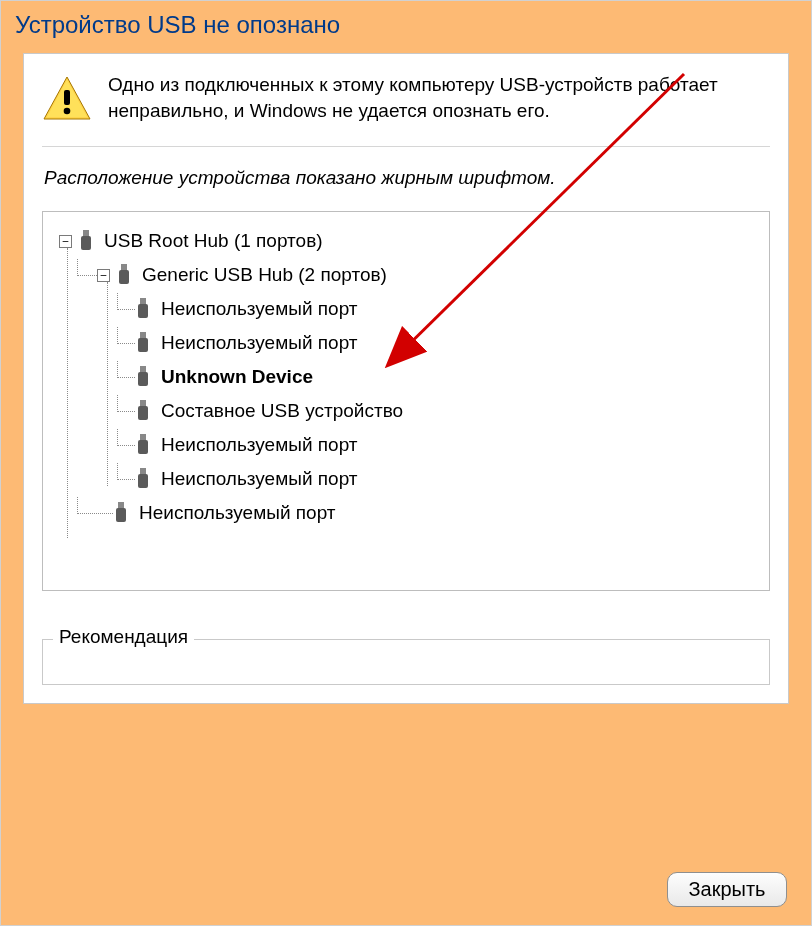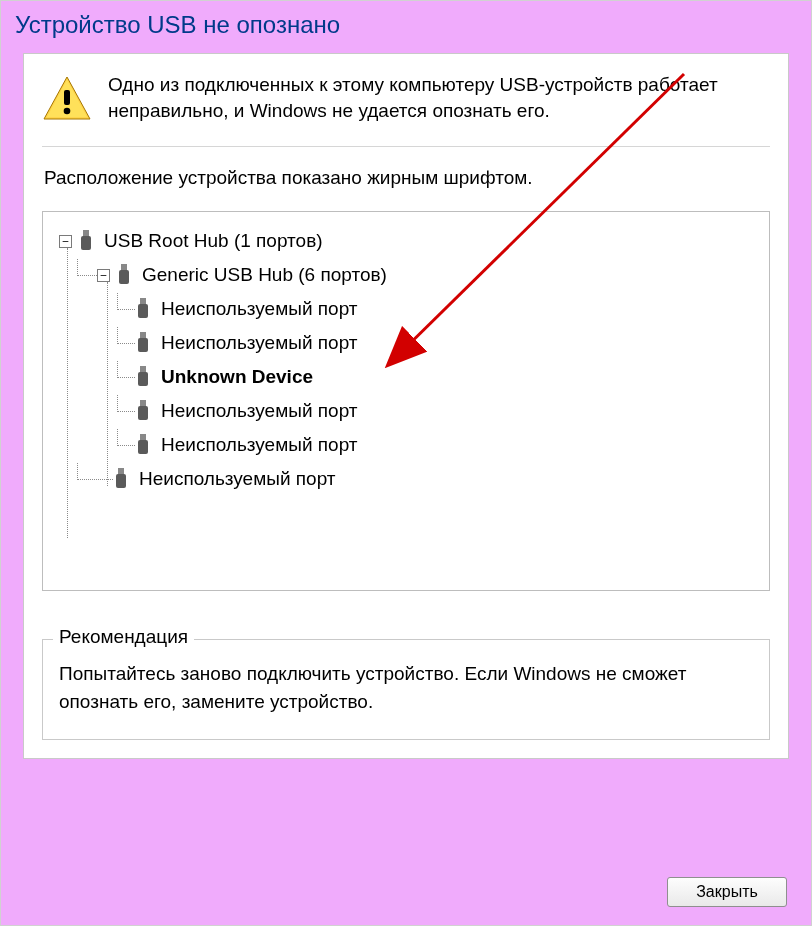--- a/index.html
+++ b/index.html
@@ -10,21 +10,21 @@
     height: 926px;
     font-family: "Segoe UI", Tahoma, Arial, sans-serif;
     font-size: 19px;
     background: #fff;
     color: #000;
     overflow: hidden;
   }
   .dialog {
     width: 812px;
     height: 926px;
-    background: #f0abfc;
+    background: #fdba74;
     border: 1px solid #d1d1d1;
     position: relative;
   }
   .titlebar {
     padding: 10px 14px 14px 14px;
     font-size: 24px;
     color: #003a8a;
   }
   .outer-frame {
     margin: 0 22px 0 22px;
@@ -52,20 +52,21 @@
     line-height: 1.35;
     padding-top: 2px;
   }
   .hr {
     border: none;
     border-top: 1px solid #d6d6d6;
     margin: 22px 0 20px 0;
   }
   .loc-label {
     margin: 16px 0 22px 2px;
+    font-style: italic;
   }
   .tree-box {
     border: 1px solid #bdbdbd;
     background: #fff;
     padding: 12px 6px 14px 6px;
     height: 380px;
     position: relative;
     overflow: hidden;
   }
   .tree {
@@ -126,25 +127,25 @@
   }
   .rec-text { line-height: 1.45; }
   .button-row {
     position: absolute;
     right: 24px;
     bottom: 18px;
   }
   .btn {
     min-width: 120px;
     padding: 5px 20px;
-    font-size: 16px;
+    font-size: 20px;
     color: #000;
     background: linear-gradient(#fdfdfd, #e9e9e9);
     border: 1px solid #8f8f8f;
-    border-radius: 3px;
+    border-radius: 10px;
     cursor: pointer;
   }
   .arrow {
     position: absolute;
     pointer-events: none;
   }
 </style>
 </head>
 <body>
 
@@ -189,21 +190,21 @@
 
         <div class="node" style="padding-left:28px;">
           <span class="conn" style="width:20px;"></span>
           <span class="expander">−</span>
           <span class="usb-icon">
             <svg viewBox="0 0 16 22" width="16" height="22">
               <rect x="5" y="0" width="6" height="6" fill="#888"></rect>
               <rect x="3" y="6" width="10" height="14" rx="2" fill="#5a5a5a"></rect>
             </svg>
           </span>
-          <span class="lbl">Generic USB Hub (6 портов)</span>
+          <span class="lbl">Generic USB Hub (2 портов)</span>
         </div>
 
         <div class="node" style="padding-left:68px;">
           <span class="conn"></span>
           <span class="usb-icon">
             <svg viewBox="0 0 16 22" width="16" height="22">
                 <rect x="5" y="0" width="6" height="6" fill="#888"></rect>
                 <rect x="3" y="6" width="10" height="14" rx="2" fill="#5a5a5a"></rect>
               </svg>
           </span>
@@ -221,20 +222,30 @@
         </div>
         <div class="node" style="padding-left:68px;">
           <span class="conn"></span>
           <span class="usb-icon">
             <svg viewBox="0 0 16 22" width="16" height="22">
                 <rect x="5" y="0" width="6" height="6" fill="#888"></rect>
                 <rect x="3" y="6" width="10" height="14" rx="2" fill="#5a5a5a"></rect>
               </svg>
           </span>
           <span class="lbl bold">Unknown Device</span>
+        </div>
+        <div class="node" style="padding-left:68px;">
+          <span class="conn"></span>
+          <span class="usb-icon">
+            <svg viewBox="0 0 16 22" width="16" height="22">
+                <rect x="5" y="0" width="6" height="6" fill="#888"></rect>
+                <rect x="3" y="6" width="10" height="14" rx="2" fill="#5a5a5a"></rect>
+              </svg>
+          </span>
+          <span class="lbl">Составное USB устройство</span>
         </div>
         <div class="node" style="padding-left:68px;">
           <span class="conn"></span>
           <span class="usb-icon">
             <svg viewBox="0 0 16 22" width="16" height="22">
                 <rect x="5" y="0" width="6" height="6" fill="#888"></rect>
                 <rect x="3" y="6" width="10" height="14" rx="2" fill="#5a5a5a"></rect>
               </svg>
           </span>
           <span class="lbl">Неиспользуемый порт</span>
@@ -259,21 +270,20 @@
               </svg>
           </span>
           <span class="lbl">Неиспользуемый порт</span>
         </div>
 
       </div>
     </div>
 
     <div class="fieldset">
       <span class="legend">Рекомендация</span>
-      <div class="rec-text">Попытайтесь заново подключить устройство. Если Windows не сможет опознать его, замените устройство.</div>
     </div>
 
     <svg class="arrow" width="360" height="320" style="left:330px; top:12px;">
       <defs>
         <marker id="ahead" markerWidth="14" markerHeight="12" refX="12" refY="6" orient="auto">
           <polygon points="0,0 14,6 0,12" fill="#d20000"></polygon>
         </marker>
       </defs>
       <line x1="330" y1="8" x2="35" y2="298" stroke="#d20000" stroke-width="3" marker-end="url(#ahead)"></line>
     </svg>

